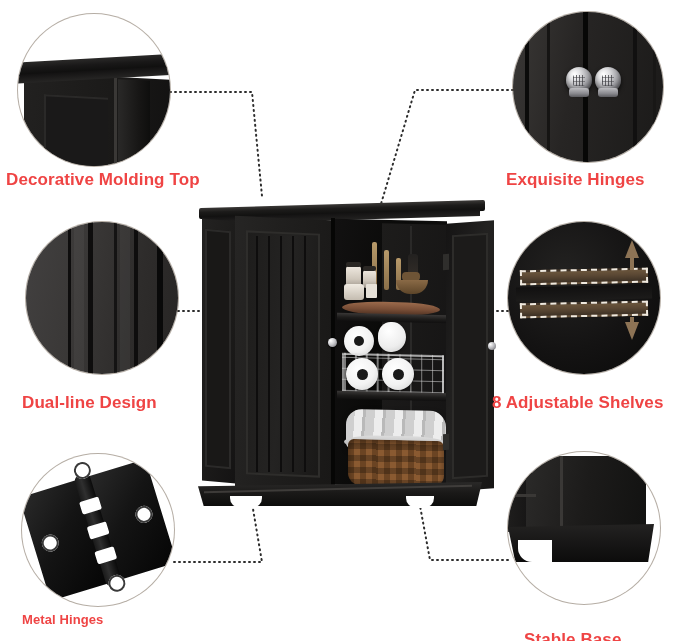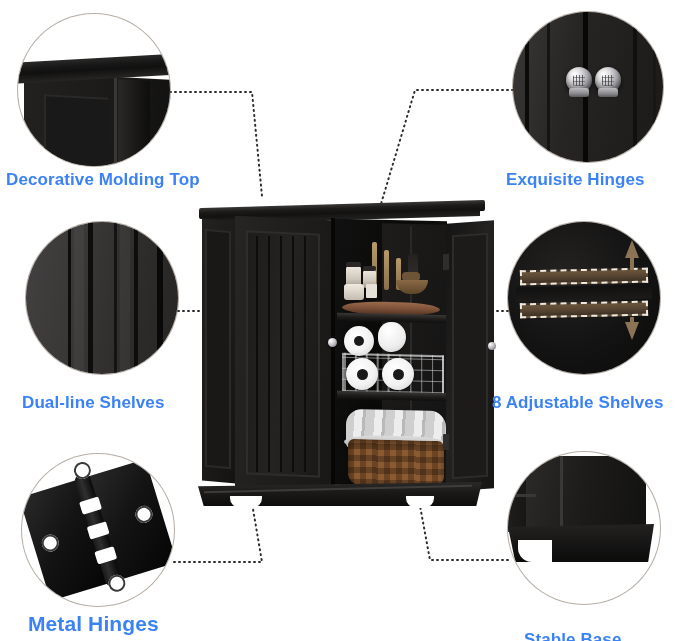--- a/index.html
+++ b/index.html
@@ -17,21 +17,21 @@
   .circ{
     position:absolute;
     border-radius:50%;
     overflow:hidden;
     background:#2e2c2b;
     box-shadow:0 0 0 1px rgba(120,105,90,.55);
   }
   .clabel{
     position:absolute;
     font-weight:bold;
-    color:#3b82f6;
+    color:#ef4444;
     white-space:nowrap;
     letter-spacing:.1px;
   }
 
   
   #c1{left:18px;top:14px;width:152px;height:152px;background:#ffffff;}
   #c1 .moldtop{
     position:absolute;left:-16px;top:44px;width:190px;height:14px;
     background:linear-gradient(180deg,#2b2a29 0%,#191818 45%,#0d0d0c 100%);
     transform:rotate(-3.2deg);border-radius:2px 2px 0 0;
@@ -455,21 +455,21 @@
   <div class="callout">
     <div class="circ" id="c3">
       <div class="hl h1"></div>
       <div class="hl h2"></div>
       <div class="ln l1"></div>
       <div class="ln l2"></div>
       <div class="ln l3"></div>
       <div class="ln l4"></div>
       <div class="ln l5"></div>
     </div>
-    <div class="clabel" style="left:22px;top:393px;font-size:17px;">Dual-line Shelves</div>
+    <div class="clabel" style="left:22px;top:393px;font-size:17px;">Dual-line Design</div>
   </div>
 
   <div class="callout">
     <div class="circ" id="c4">
       <div class="shelfbar" id="sb1"></div>
       <div class="gap"></div>
       <div class="shelfbar" id="sb2"></div>
       <div class="arw" id="aup"></div>
       <div class="astem as1"></div>
       <div class="arw" id="adn"></div>
@@ -486,21 +486,21 @@
         <div class="spine"></div>
         <div class="knuckle kn1"></div>
         <div class="knuckle kn2"></div>
         <div class="knuckle kn3"></div>
         <div class="hole ho1"></div>
         <div class="hole ho2"></div>
         <div class="hole ho3"></div>
         <div class="hole ho4"></div>
       </div>
     </div>
-    <div class="clabel" style="left:28px;top:612px;font-size:21px;">Metal Hinges</div>
+    <div class="clabel" style="left:22px;top:612px;font-size:13px;">Metal Hinges</div>
   </div>
 
   <div class="callout">
     <div class="circ" id="c6">
       <div class="upperL"></div>
       <div class="upper"></div>
       <div class="seam"></div>
       <div class="notch"></div>
       <div class="plinth"></div>
       <div class="cut"></div>

